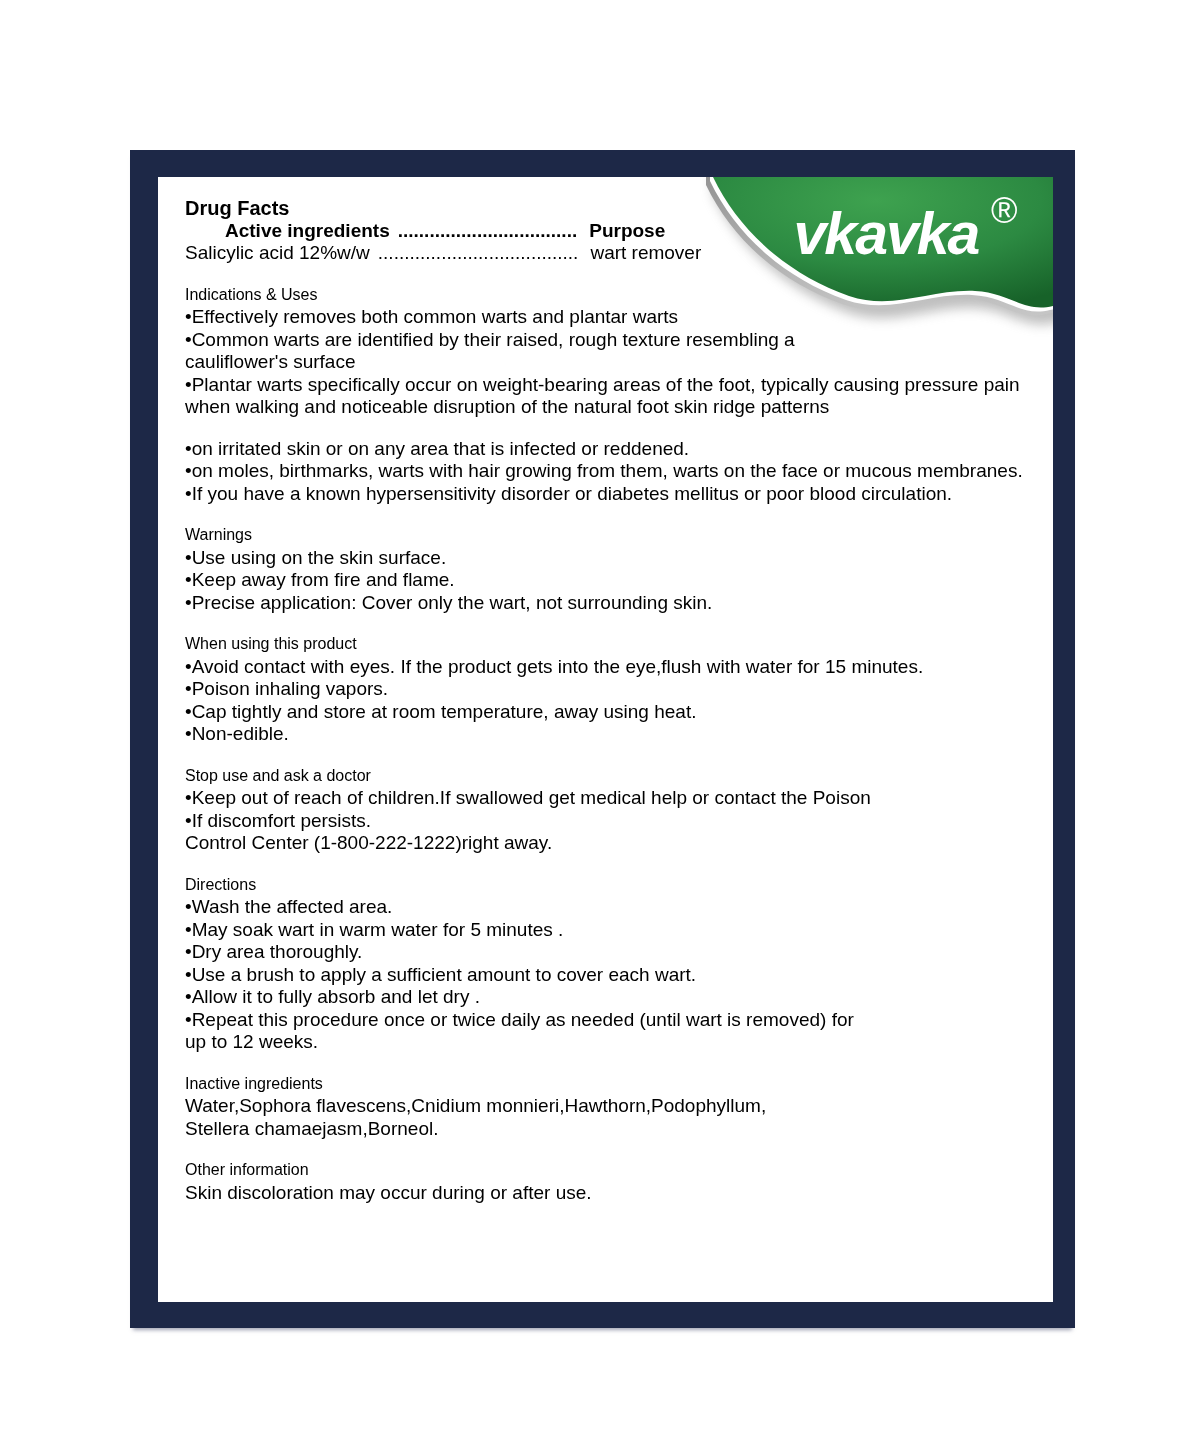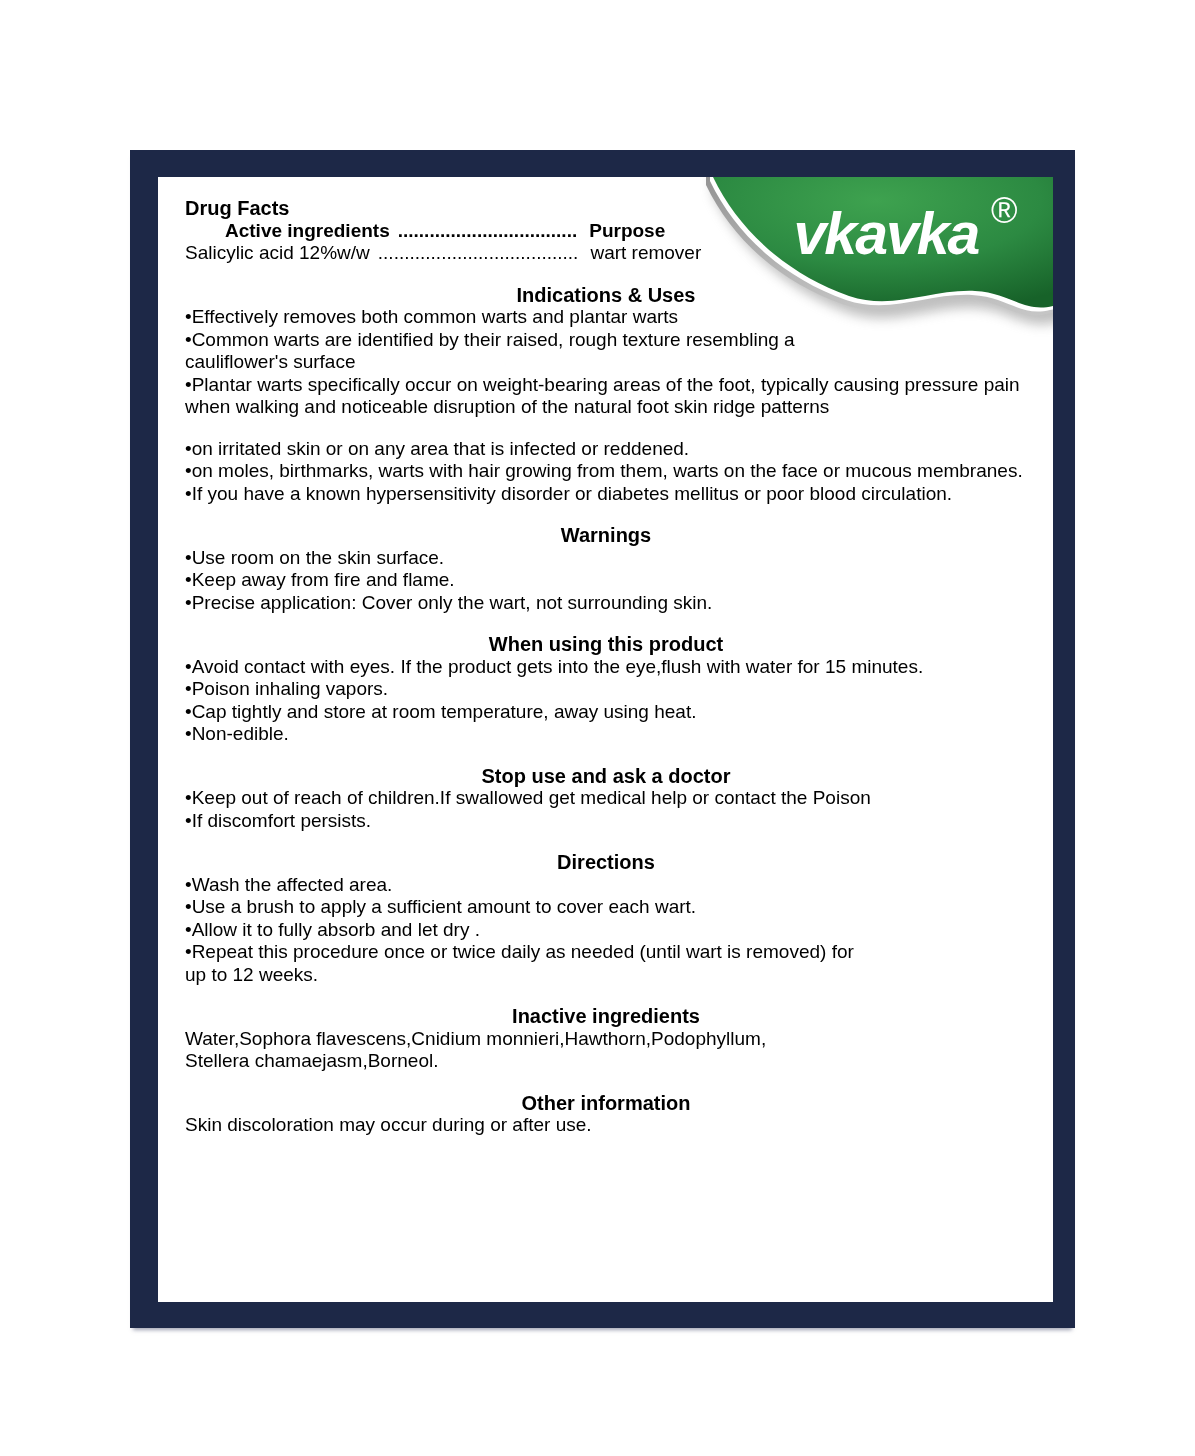--- a/index.html
+++ b/index.html
@@ -16,21 +16,21 @@
     position:absolute; left:28px; top:27px; width:895px; height:1125px;
     background:#ffffff; overflow:hidden;
   }
   .logo-svg { position:absolute; top:0; right:0; display:block; }
   .textcol { position:relative; padding:20px 26px 0 27px; font-size:19px; line-height:22.5px; }
   .h1 { font-weight:bold; font-size:20px; }
   .row { white-space:nowrap; }
   .row .dots { margin:0 12px 0 8px; }
   .bold { font-weight:bold;margin-left:40px; }
   .section { margin-top:19px; }
-  .h2 { font-weight:bold; font-size:20px;text-align:center; }
+  .h2 { font-weight:normal; font-size:16px; }
   .line { }
 </style>
 </head>
 <body>
 
 <div class="page">
   <div class="frame">
     <div class="content">
 
       <svg class="logo-svg" width="460" height="200" viewBox="0 0 460 200" xmlns="http://www.w3.org/2000/svg">
@@ -78,42 +78,45 @@
         </div>
 
         <div class="section">
           <div class="line">•on irritated skin or on any area that is infected or reddened.</div>
           <div class="line">•on moles, birthmarks, warts with hair growing from them, warts on the face or mucous membranes.</div>
           <div class="line">•If you have a known hypersensitivity disorder or diabetes mellitus or poor blood circulation.</div>
         </div>
 
         <div class="section">
           <div class="h2">Warnings</div>
-          <div class="line">•Use room on the skin surface.</div>
+          <div class="line">•Use using on the skin surface.</div>
           <div class="line">•Keep away from fire and flame.</div>
           <div class="line">•Precise application: Cover only the wart, not surrounding skin.</div>
         </div>
 
         <div class="section">
           <div class="h2">When using this product</div>
           <div class="line">•Avoid contact with eyes. If the product gets into the eye,flush with water for 15 minutes.</div>
           <div class="line">•Poison inhaling vapors.</div>
           <div class="line">•Cap tightly and store at room temperature, away using heat.</div>
           <div class="line">•Non-edible.</div>
         </div>
 
         <div class="section">
           <div class="h2">Stop use and ask a doctor</div>
           <div class="line">•Keep out of reach of children.If swallowed get medical help or contact the Poison</div>
           <div class="line">•If discomfort persists.</div>
+          <div class="line">Control Center (1-800-222-1222)right away.</div>
         </div>
 
         <div class="section">
           <div class="h2">Directions</div>
           <div class="line">•Wash the affected area.</div>
+          <div class="line">•May soak wart in warm water for 5 minutes .</div>
+          <div class="line">•Dry area thoroughly.</div>
           <div class="line">•Use a brush to apply a sufficient amount to cover each wart.</div>
           <div class="line">•Allow it to fully absorb and let dry .</div>
           <div class="line">•Repeat this procedure once or twice daily as needed (until wart is removed) for</div>
           <div class="line">up to 12 weeks.</div>
         </div>
 
         <div class="section">
           <div class="h2">Inactive ingredients</div>
           <div class="line">Water,Sophora flavescens,Cnidium monnieri,Hawthorn,Podophyllum,</div>
           <div class="line">Stellera chamaejasm,Borneol.</div>

